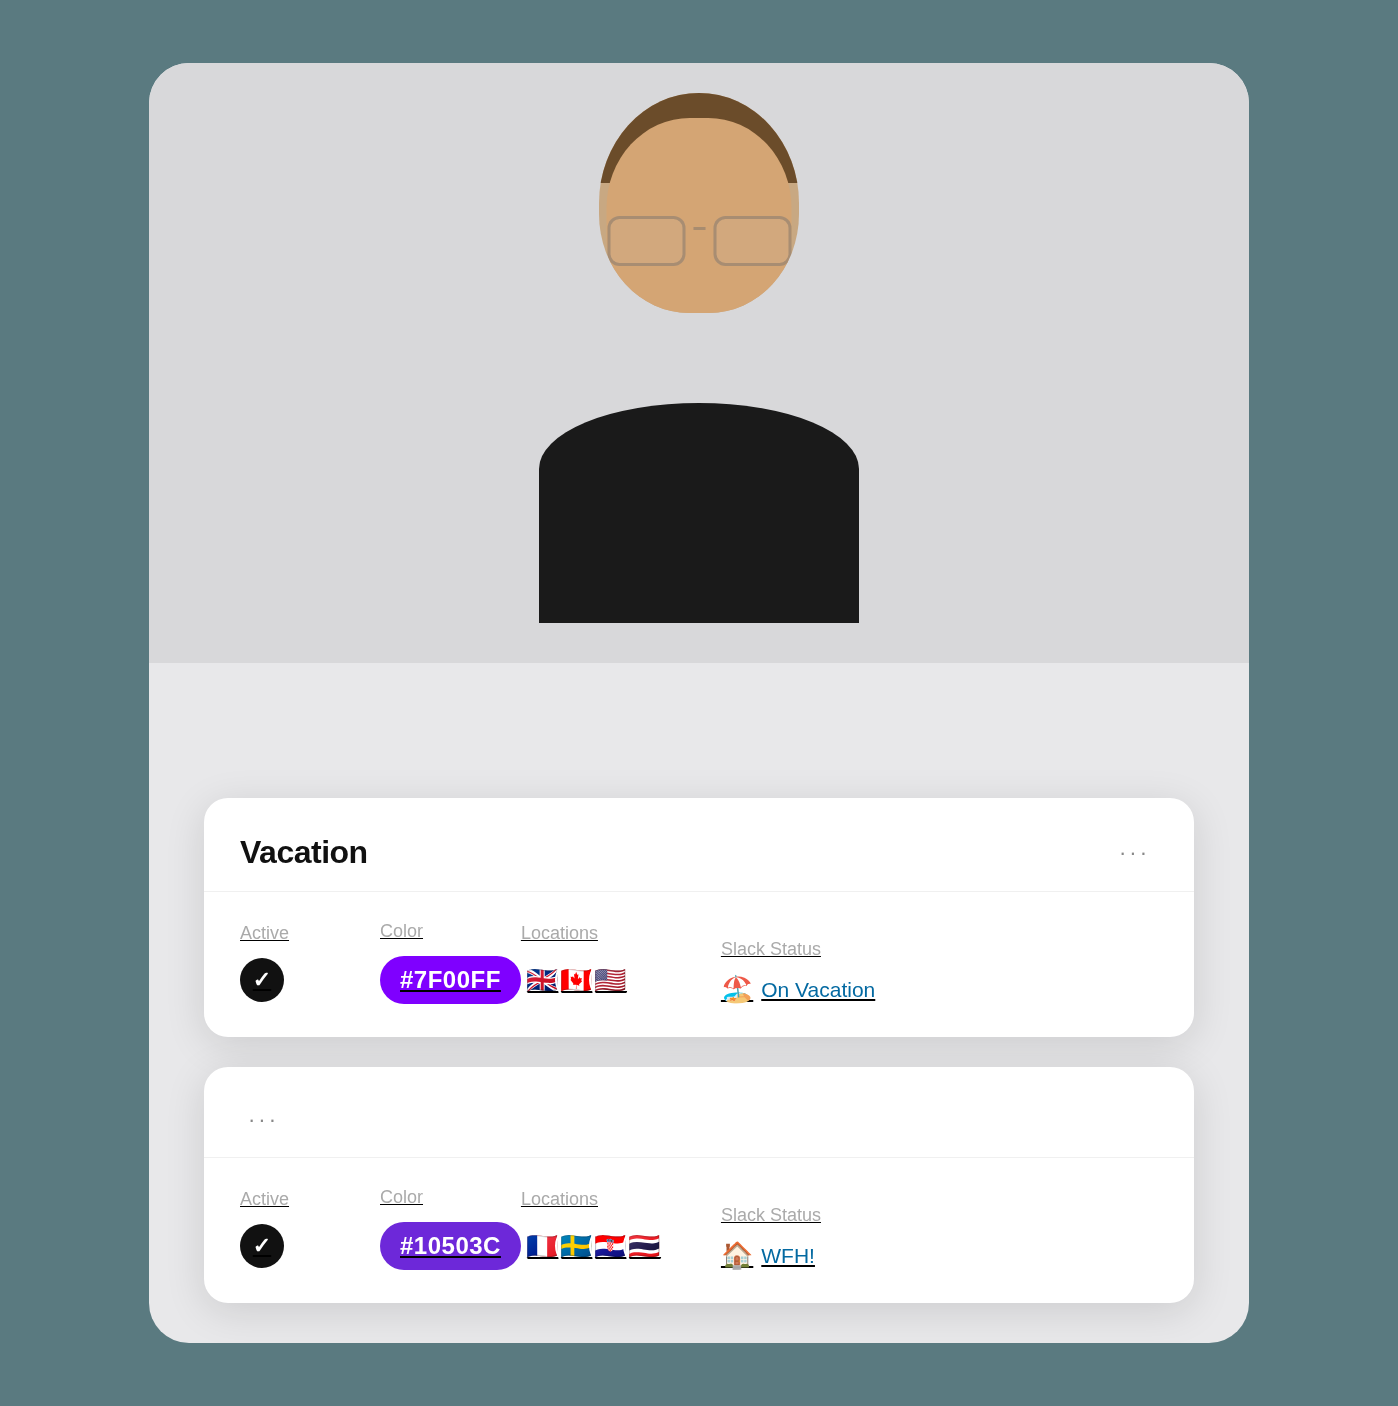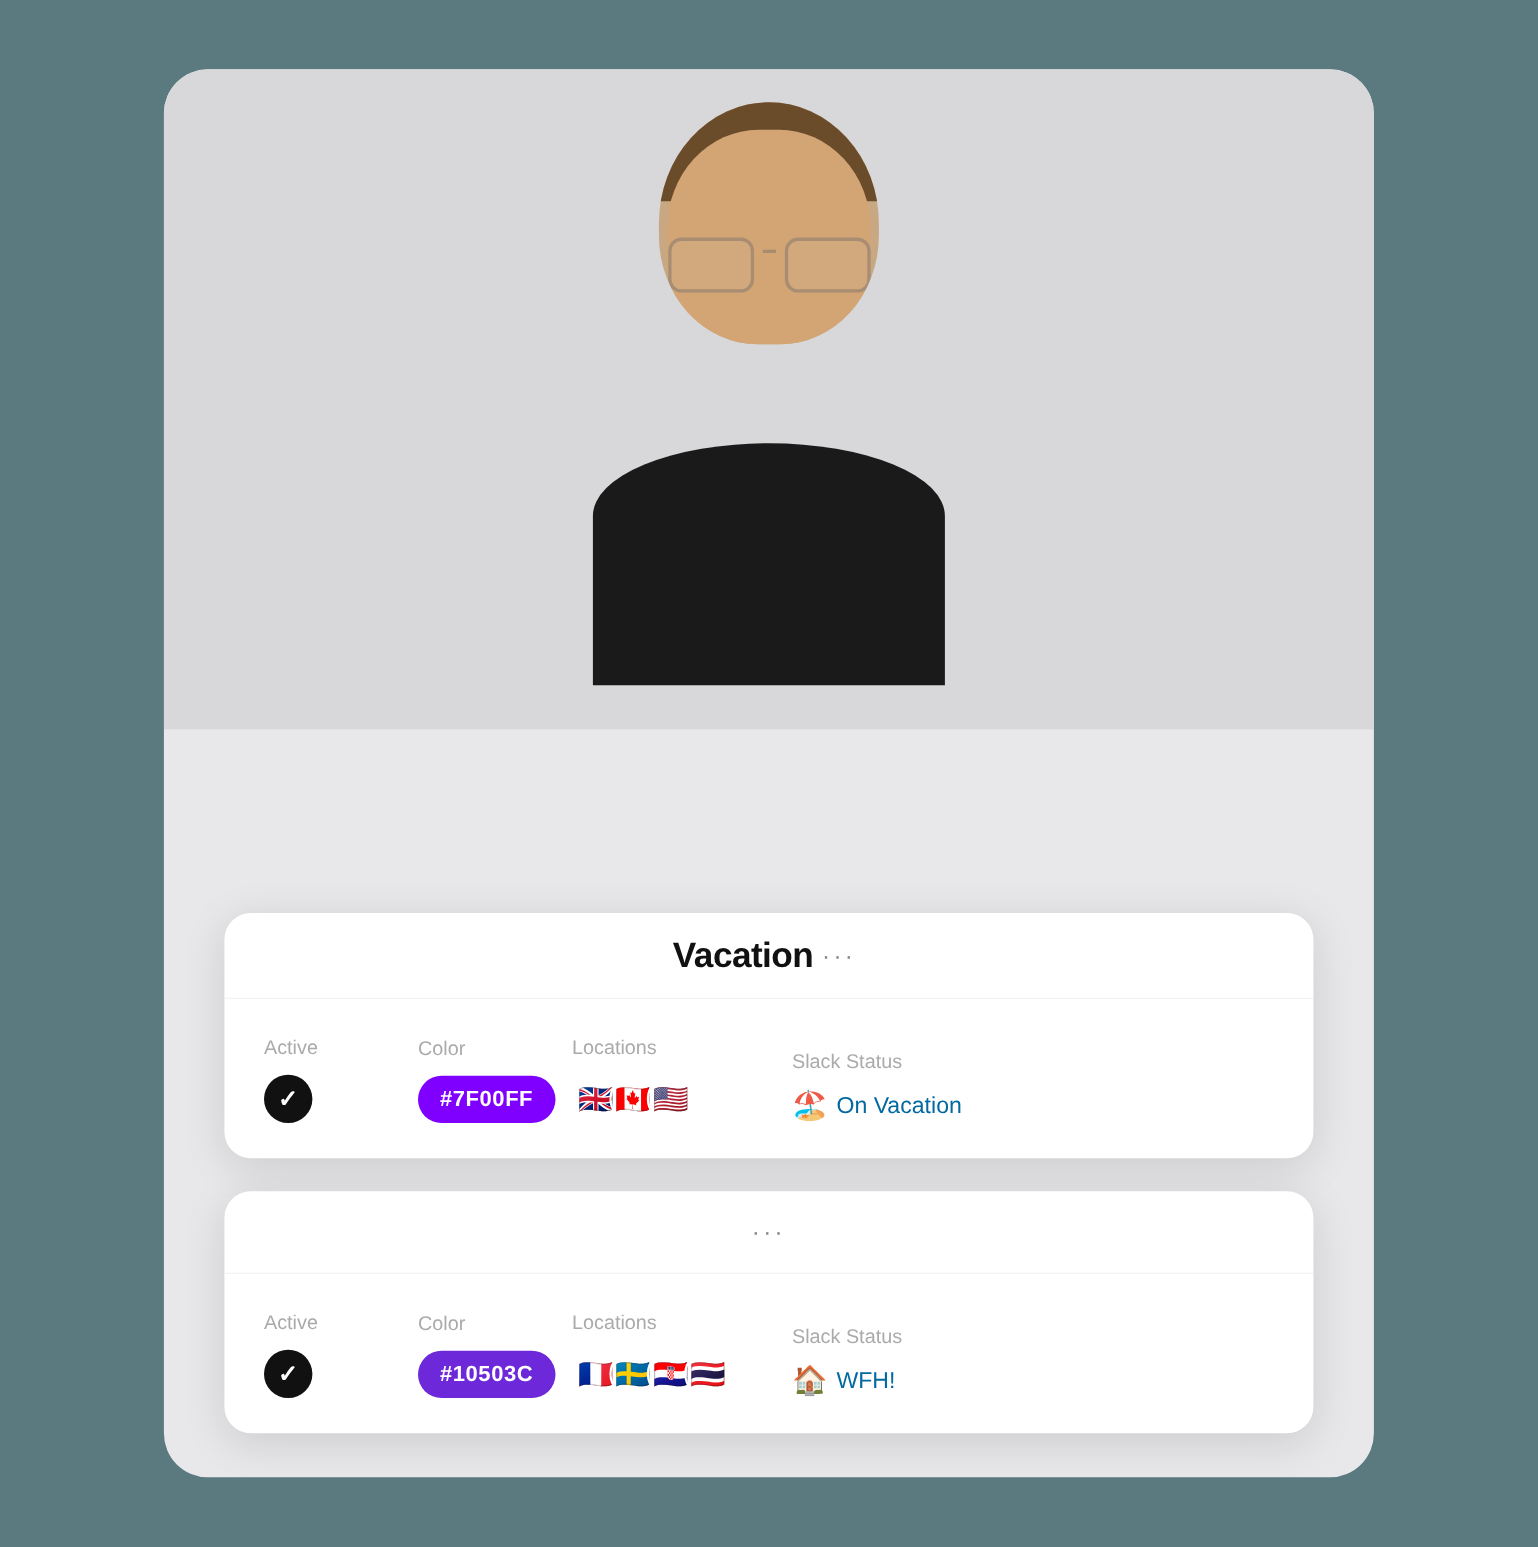--- a/index.html
+++ b/index.html
@@ -140,22 +140,22 @@
       background: #ffffff;
       border-radius: 24px;
       padding: 0;
       box-shadow: 0 8px 40px rgba(0,0,0,0.12);
       overflow: hidden;
     }
 
     .card-header {
       display: flex;
       align-items: center;
-      justify-content: center;
-      padding: 20px 36px 20px 36px;
+      justify-content: space-between;
+      padding: 36px 36px 20px 36px;
     }
 
     .card-title {
       font-size: 32px;
       font-weight: 700;
       color: #111111;
       letter-spacing: -0.5px;
     }
 
     .more-btn {
@@ -169,23 +169,24 @@
     }
 
     .card-divider {
       width: 100%;
       height: 1px;
       background: #f0f0f0;
     }
 
     .card-body {
       display: flex;
-      align-items: flex-end;
+      align-items: center;
       padding: 28px 36px 32px 36px;
       gap: 0;
+      text-decoration: underline;
     }
 
     .card-col {
       display: flex;
       flex-direction: column;
       gap: 14px;
       min-width: 140px;
     }
 
     .card-col.wide {
@@ -223,21 +224,21 @@
     .check-icon {
       color: white;
       font-size: 22px;
       font-weight: 700;
     }
 
     
     .color-badge {
       padding: 10px 20px;
       border-radius: 50px;
-      font-size: 20px;
+      font-size: 24px;
       font-weight: 600;
       color: white;
       letter-spacing: 0.5px;
     }
 
     .color-badge.purple {
       background: #7F00FF;
     }
 
     .color-badge.green {

